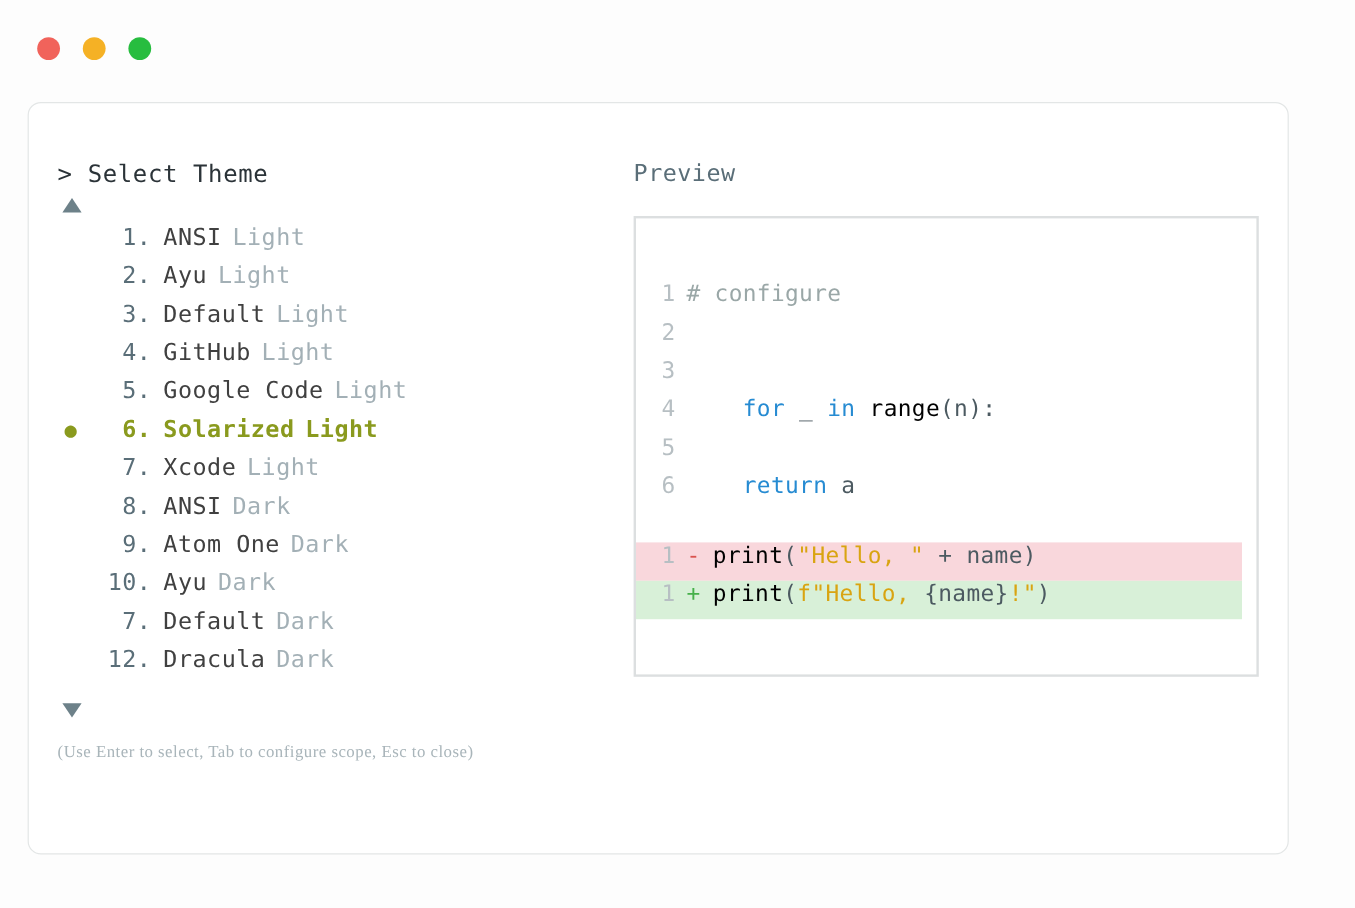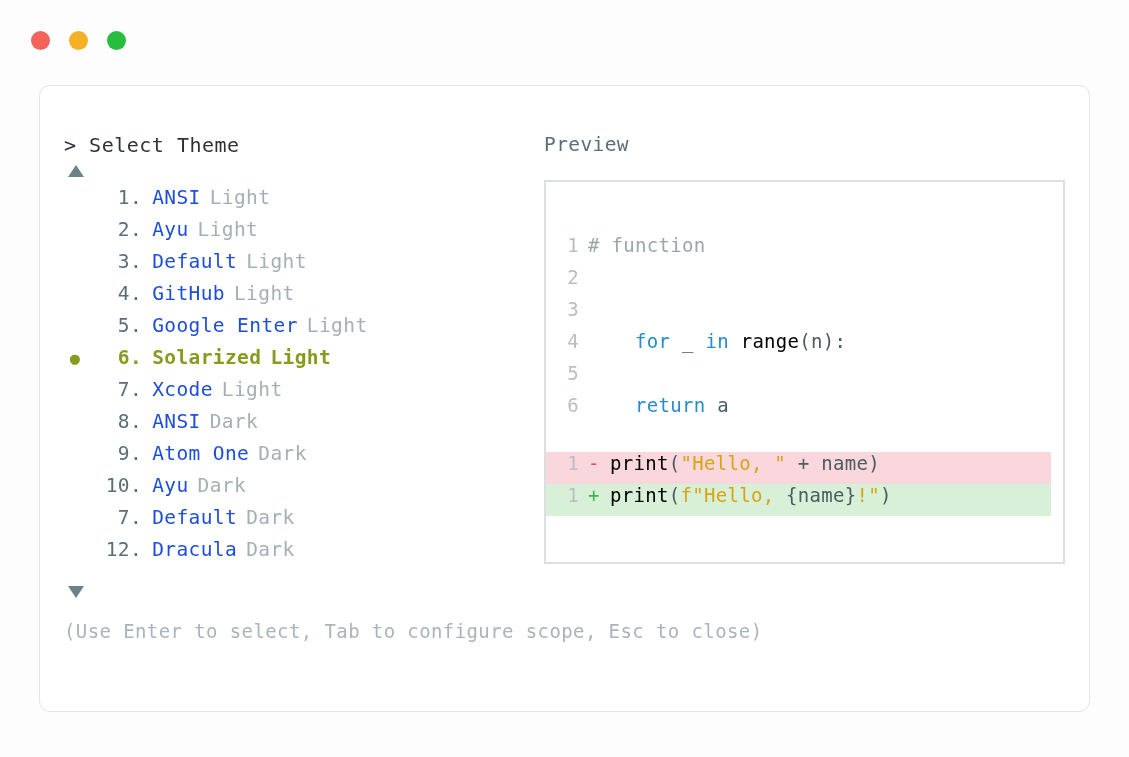--- a/index.html
+++ b/index.html
@@ -28,21 +28,21 @@
     height: 19px;
     border-radius: 50%;
   }
   .dot-red    { background: #f1635b; }
   .dot-yellow { background: #f5b125; }
   .dot-green  { background: #27bd3f; }
 
   
   #app-card {
     position: absolute;
-    left: 39px;
+    left: 23px;
     top: 85px;
     width: 1051px;
     height: 627px;
     background: #ffffff;
     border: 1px solid #e3e6e6;
     border-radius: 11px;
     box-sizing: border-box;
   }
 
   
@@ -100,45 +100,46 @@
     line-height: 1;
   }
   .row-index {
     width: 44px;
     flex: 0 0 44px;
     text-align: right;
     color: #5a6e78;
   }
   .row-dot-sep { color: #5a6e78; }
   .row-name {
-    color: #1d4ed8;
+    color: #404040;
     padding-left: 10px;
   }
   .row-variant {
     color: #a3b0b6;
     padding-left: 9px;
     text-align: center;
   }
   .theme-row.selected .row-index,
   .theme-row.selected .row-dot-sep,
   .theme-row.selected .row-name,
   .theme-row.selected .row-variant {
     color: #8a9a1e;
     font-weight: bold;
   }
 
   
   #hint-line {
     position: absolute;
     left: 24px;
     top: 534px;
-    font-size: 19px;
+    font-size: 14px;
     color: #a9b5ba;
     letter-spacing: 0.4px;
     white-space: pre;
+    font-family: Liberation Serif, serif;
   }
 
   
   #preview-panel {
     position: absolute;
     left: 504px;
     top: 47px;
     width: 524px;
   }
   #preview-label {
@@ -210,40 +211,40 @@
   <div id="theme-panel">
     <div id="prompt-line"><span id="prompt-caret">&gt;</span> <span>Select Theme</span></div>
 
     <div class="scroll-arrow" id="scroll-up"></div>
 
     <ul id="theme-list">
         <li class="theme-row"><span class="row-bullet"></span><span class="row-index">1</span><span class="row-dot-sep">.</span><span class="row-name">ANSI</span><span class="row-variant">Light</span></li>
         <li class="theme-row"><span class="row-bullet"></span><span class="row-index">2</span><span class="row-dot-sep">.</span><span class="row-name">Ayu</span><span class="row-variant">Light</span></li>
         <li class="theme-row"><span class="row-bullet"></span><span class="row-index">3</span><span class="row-dot-sep">.</span><span class="row-name">Default</span><span class="row-variant">Light</span></li>
         <li class="theme-row"><span class="row-bullet"></span><span class="row-index">4</span><span class="row-dot-sep">.</span><span class="row-name">GitHub</span><span class="row-variant">Light</span></li>
-        <li class="theme-row"><span class="row-bullet"></span><span class="row-index">5</span><span class="row-dot-sep">.</span><span class="row-name">Google Enter</span><span class="row-variant">Light</span></li>
+        <li class="theme-row"><span class="row-bullet"></span><span class="row-index">5</span><span class="row-dot-sep">.</span><span class="row-name">Google Code</span><span class="row-variant">Light</span></li>
         <li class="theme-row selected"><span class="row-bullet">●</span><span class="row-index">6</span><span class="row-dot-sep">.</span><span class="row-name">Solarized</span><span class="row-variant">Light</span></li>
         <li class="theme-row"><span class="row-bullet"></span><span class="row-index">7</span><span class="row-dot-sep">.</span><span class="row-name">Xcode</span><span class="row-variant">Light</span></li>
         <li class="theme-row"><span class="row-bullet"></span><span class="row-index">8</span><span class="row-dot-sep">.</span><span class="row-name">ANSI</span><span class="row-variant">Dark</span></li>
         <li class="theme-row"><span class="row-bullet"></span><span class="row-index">9</span><span class="row-dot-sep">.</span><span class="row-name">Atom One</span><span class="row-variant">Dark</span></li>
         <li class="theme-row"><span class="row-bullet"></span><span class="row-index">10</span><span class="row-dot-sep">.</span><span class="row-name">Ayu</span><span class="row-variant">Dark</span></li>
         <li class="theme-row"><span class="row-bullet"></span><span class="row-index">7</span><span class="row-dot-sep">.</span><span class="row-name">Default</span><span class="row-variant">Dark</span></li>
         <li class="theme-row"><span class="row-bullet"></span><span class="row-index">12</span><span class="row-dot-sep">.</span><span class="row-name">Dracula</span><span class="row-variant">Dark</span></li>
       </ul>
 
     <div class="scroll-arrow" id="scroll-down"></div>
   </div>
 
   <div id="hint-line">(Use Enter to select, Tab to configure scope, Esc to close)</div>
 
   <div id="preview-panel">
     <div id="preview-label">Preview</div>
     <div id="code-box">
       <div id="code-lines">
-          <div class="code-line"><span class="ln">1</span><span class="code-text"><span class="tok-comment"># function</span></span></div>
+          <div class="code-line"><span class="ln">1</span><span class="code-text"><span class="tok-comment"># configure</span></span></div>
           <div class="code-line"><span class="ln">2</span></div>
           <div class="code-line"><span class="ln">3</span></div>
           <div class="code-line"><span class="ln">4</span><span class="code-text"><span class="tok-plain">    </span><span class="tok-kw">for</span><span class="tok-plain"> _ </span><span class="tok-kw">in</span><span class="tok-plain"> </span><span class="tok-fn">range</span><span class="tok-plain">(n):</span></span></div>
           <div class="code-line"><span class="ln">5</span></div>
           <div class="code-line"><span class="ln">6</span><span class="code-text"><span class="tok-plain">    </span><span class="tok-kw">return</span><span class="tok-plain"> a</span></span></div>
         </div>
       <div class="diff-block" id="diff-lines">
           <div class="code-line diff-del"><span class="ln">1</span><span class="diff-sign">-</span><span class="code-text"><span class="tok-fn">print</span><span class="tok-plain">(</span><span class="tok-str">"Hello, "</span><span class="tok-plain"> + name)</span></span></div>
           <div class="code-line diff-add"><span class="ln">1</span><span class="diff-sign">+</span><span class="code-text"><span class="tok-fn">print</span><span class="tok-plain">(</span><span class="tok-str">f"Hello, </span><span class="tok-plain">{name}</span><span class="tok-str">!"</span><span class="tok-plain">)</span></span></div>
         </div>

